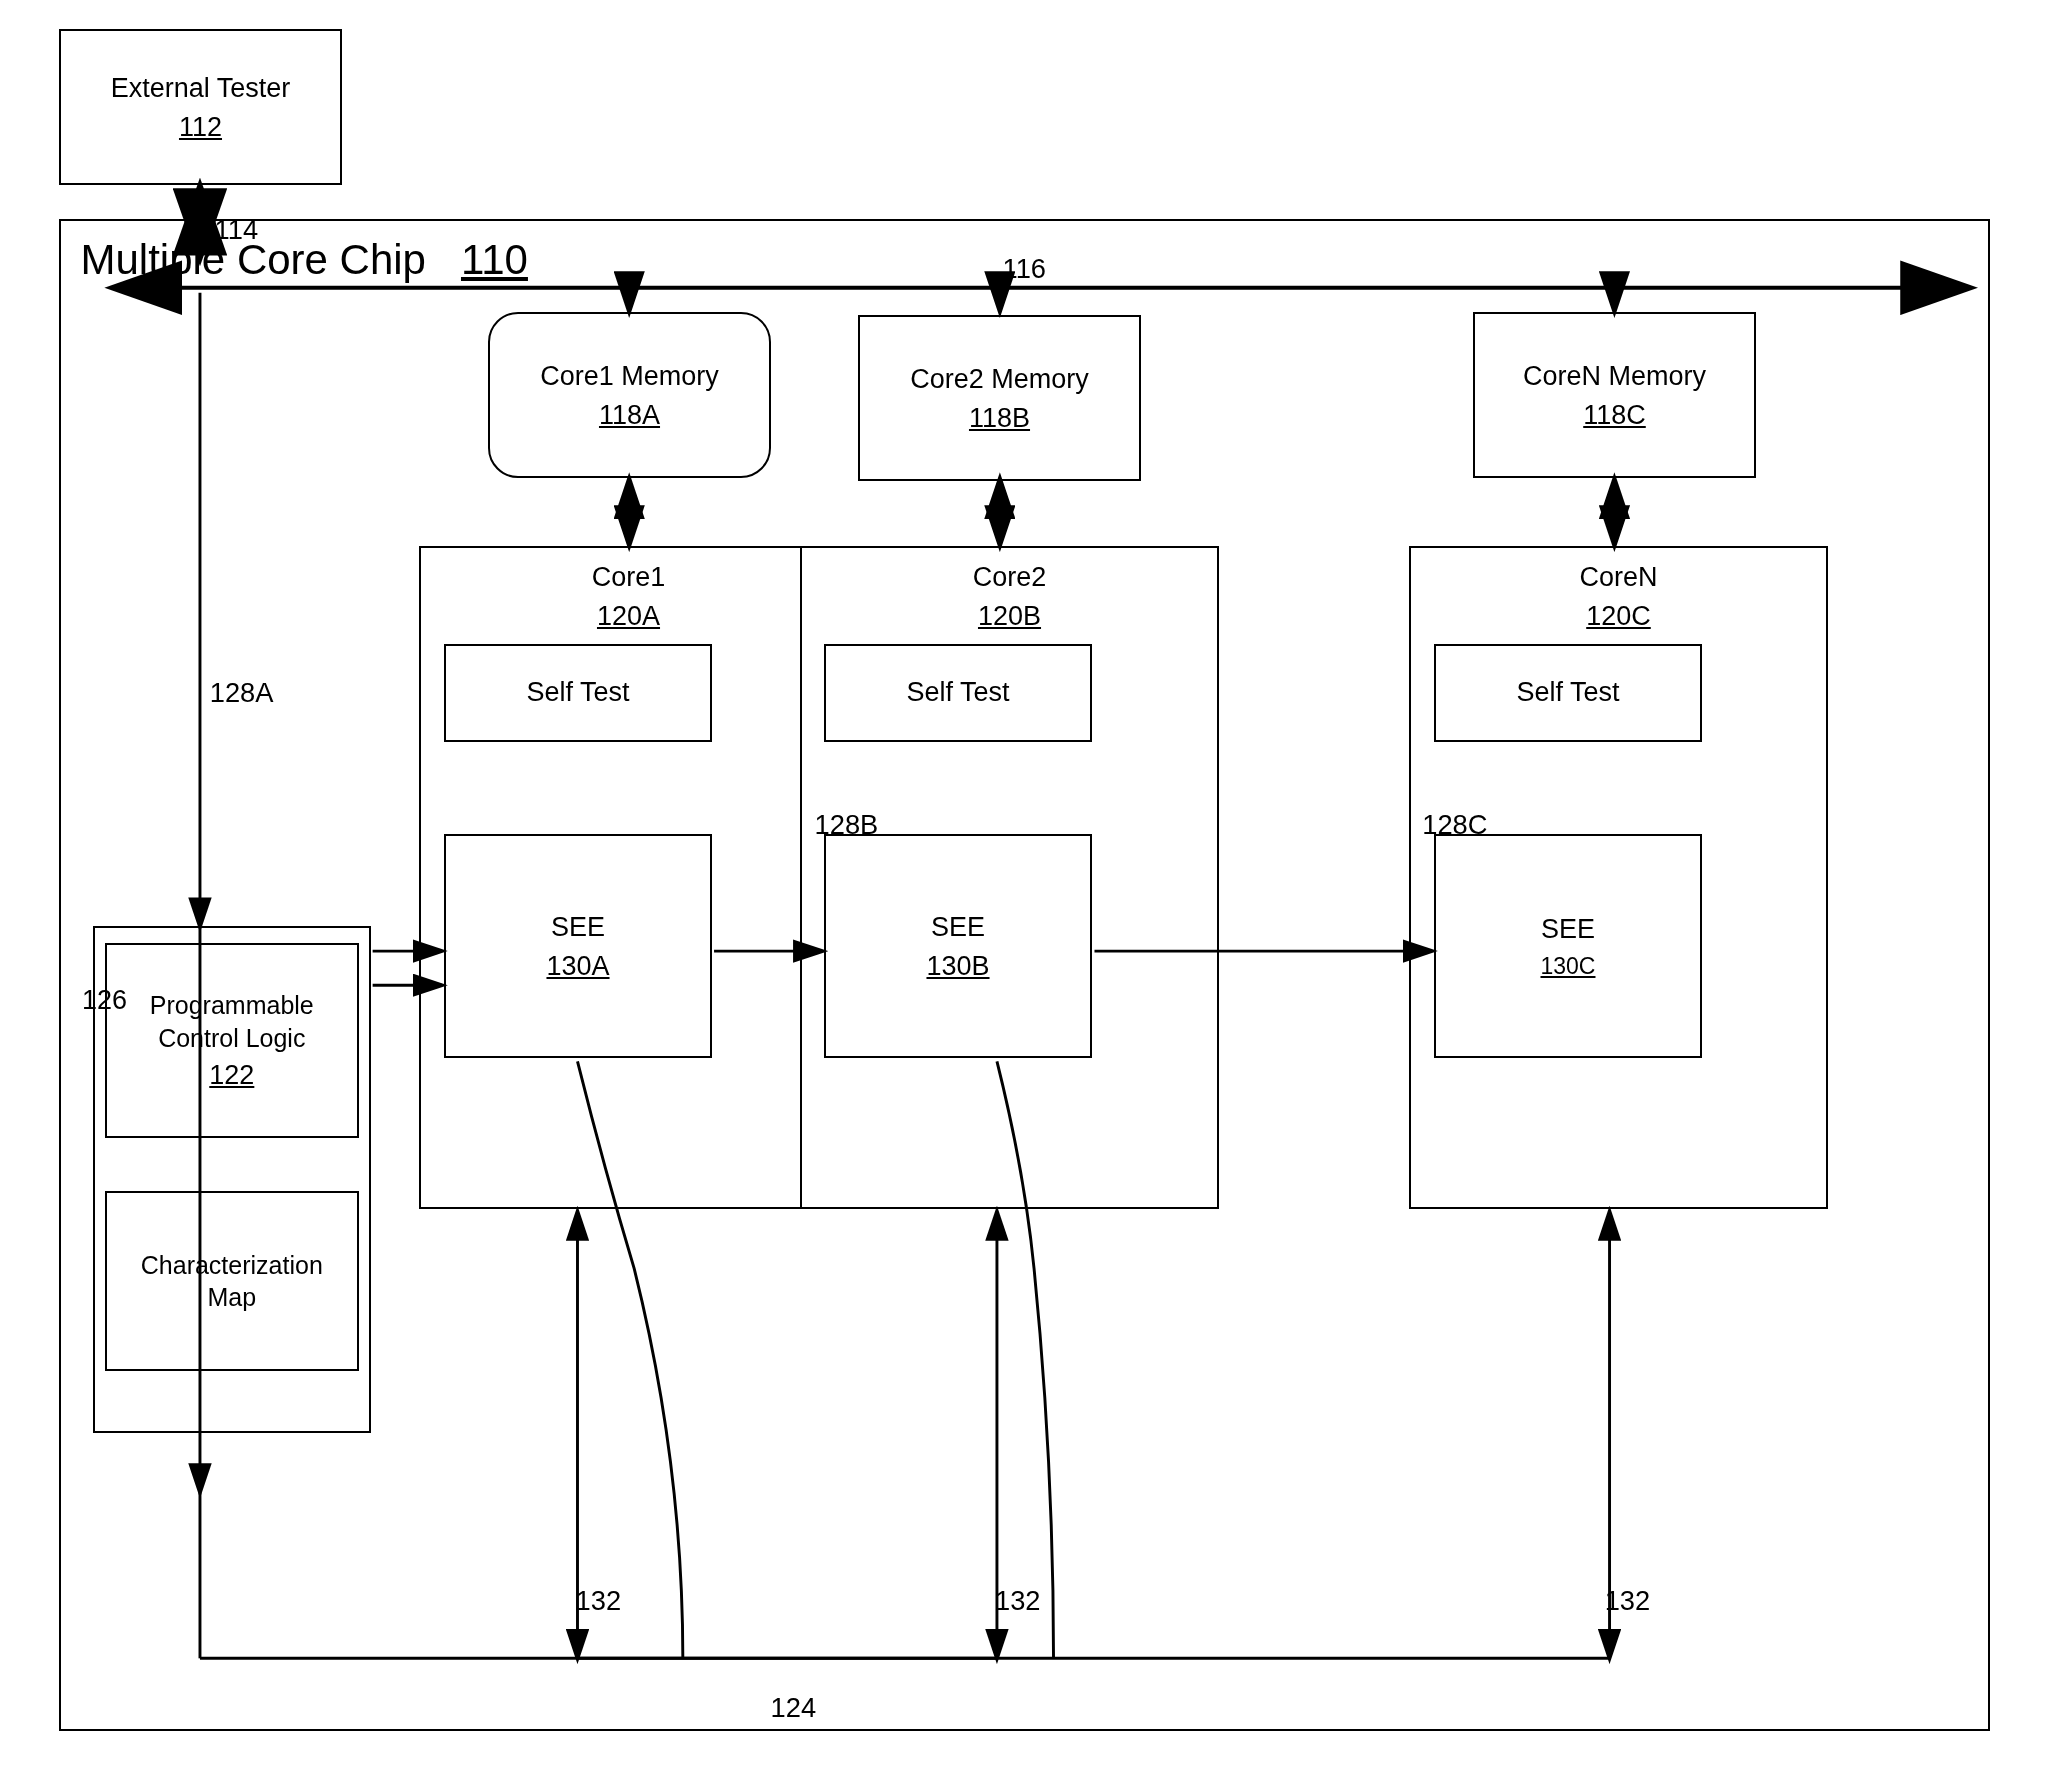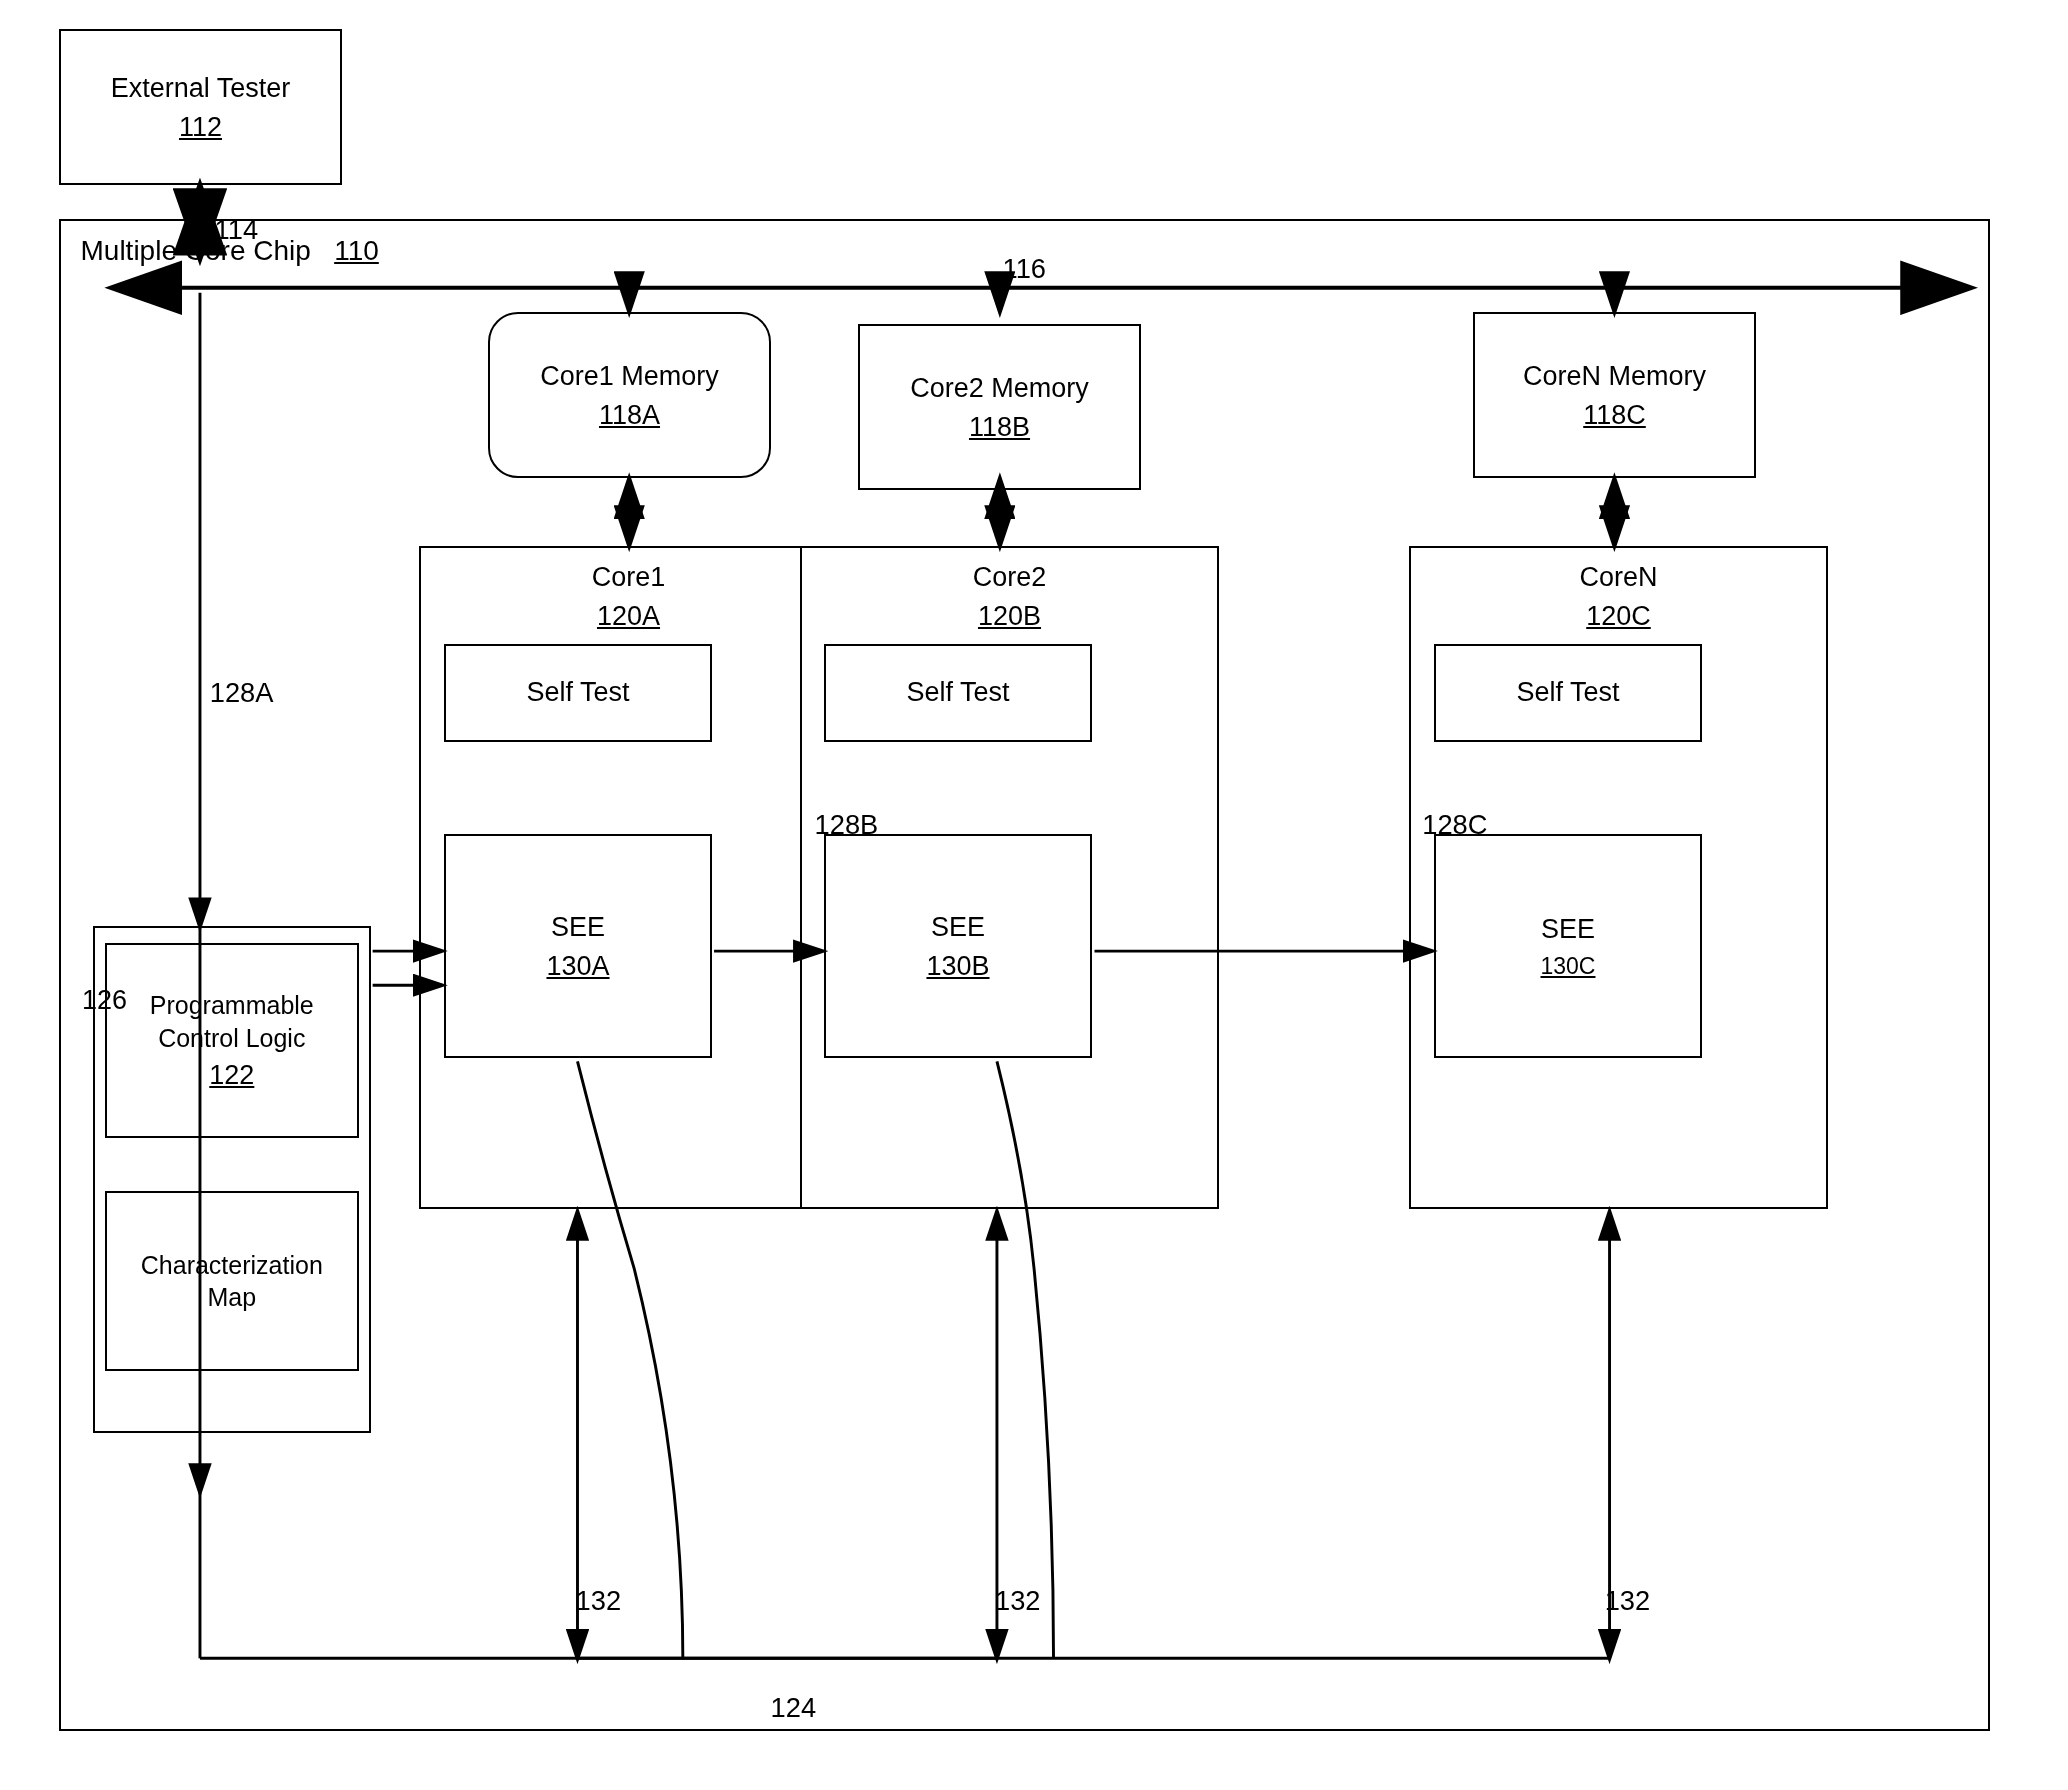--- a/index.html
+++ b/index.html
@@ -55,21 +55,21 @@
 <body>
 
 <div class="diagram-container">
 
   <div class="box" style="left:59px; top:29px; width:283px; height:156px;">
     <span class="box-label">External Tester</span>
     <span class="box-ref">112</span>
   </div>
 
   <div class="box" style="left:59px; top:219px; width:1931px; height:1512px; justify-content: flex-start; align-items: flex-start; padding: 11.7px 19.5px;">
-    <span class="box-label" style="font-size:28px;">Multiple Core Chip &nbsp;&nbsp;<span style="text-decoration:underline;">110</span></span>
+    <span class="box-label" style="font-size:42px;">Multiple Core Chip &nbsp;&nbsp;<span style="text-decoration:underline;">110</span></span>
   </div>
 
   <div style="position:absolute; left:93px; top:926px; width:278px; height:507px; border:2.9px solid #000; background:#fff;text-decoration:underline;">
 
     <div class="box" style="position:absolute; left:9.8px; top:14.6px; width:254px; height:195px; border:2.9px solid #000;">
       <span class="box-label" style="white-space:pre-line; font-size:25px;">Programmable
 Control Logic</span>
       <span class="box-ref">122</span>
     </div>
 
@@ -79,21 +79,21 @@
     </div>
   </div>
 
   <span class="label-text" style="left:65px; top:985px; font-size:27px;">126</span>
 
   <div class="box" style="left:488px; top:312px; width:283px; height:166px;border-radius:30px;">
     <span class="box-label">Core1 Memory</span>
     <span class="box-ref">118A</span>
   </div>
 
-  <div class="box" style="left:858px; top:324px; width:283px; height:166px;">
+  <div class="box" style="left:858px; top:315px; width:283px; height:166px;">
     <span class="box-label">Core2 Memory</span>
     <span class="box-ref">118B</span>
   </div>
 
   <div class="box" style="left:1473px; top:312px; width:283px; height:166px;">
     <span class="box-label">CoreN Memory</span>
     <span class="box-ref">118C</span>
   </div>
 
   <div class="box" style="left:419px; top:546px; width:419px; height:663px; justify-content: flex-start; padding-top:11.7px;">

